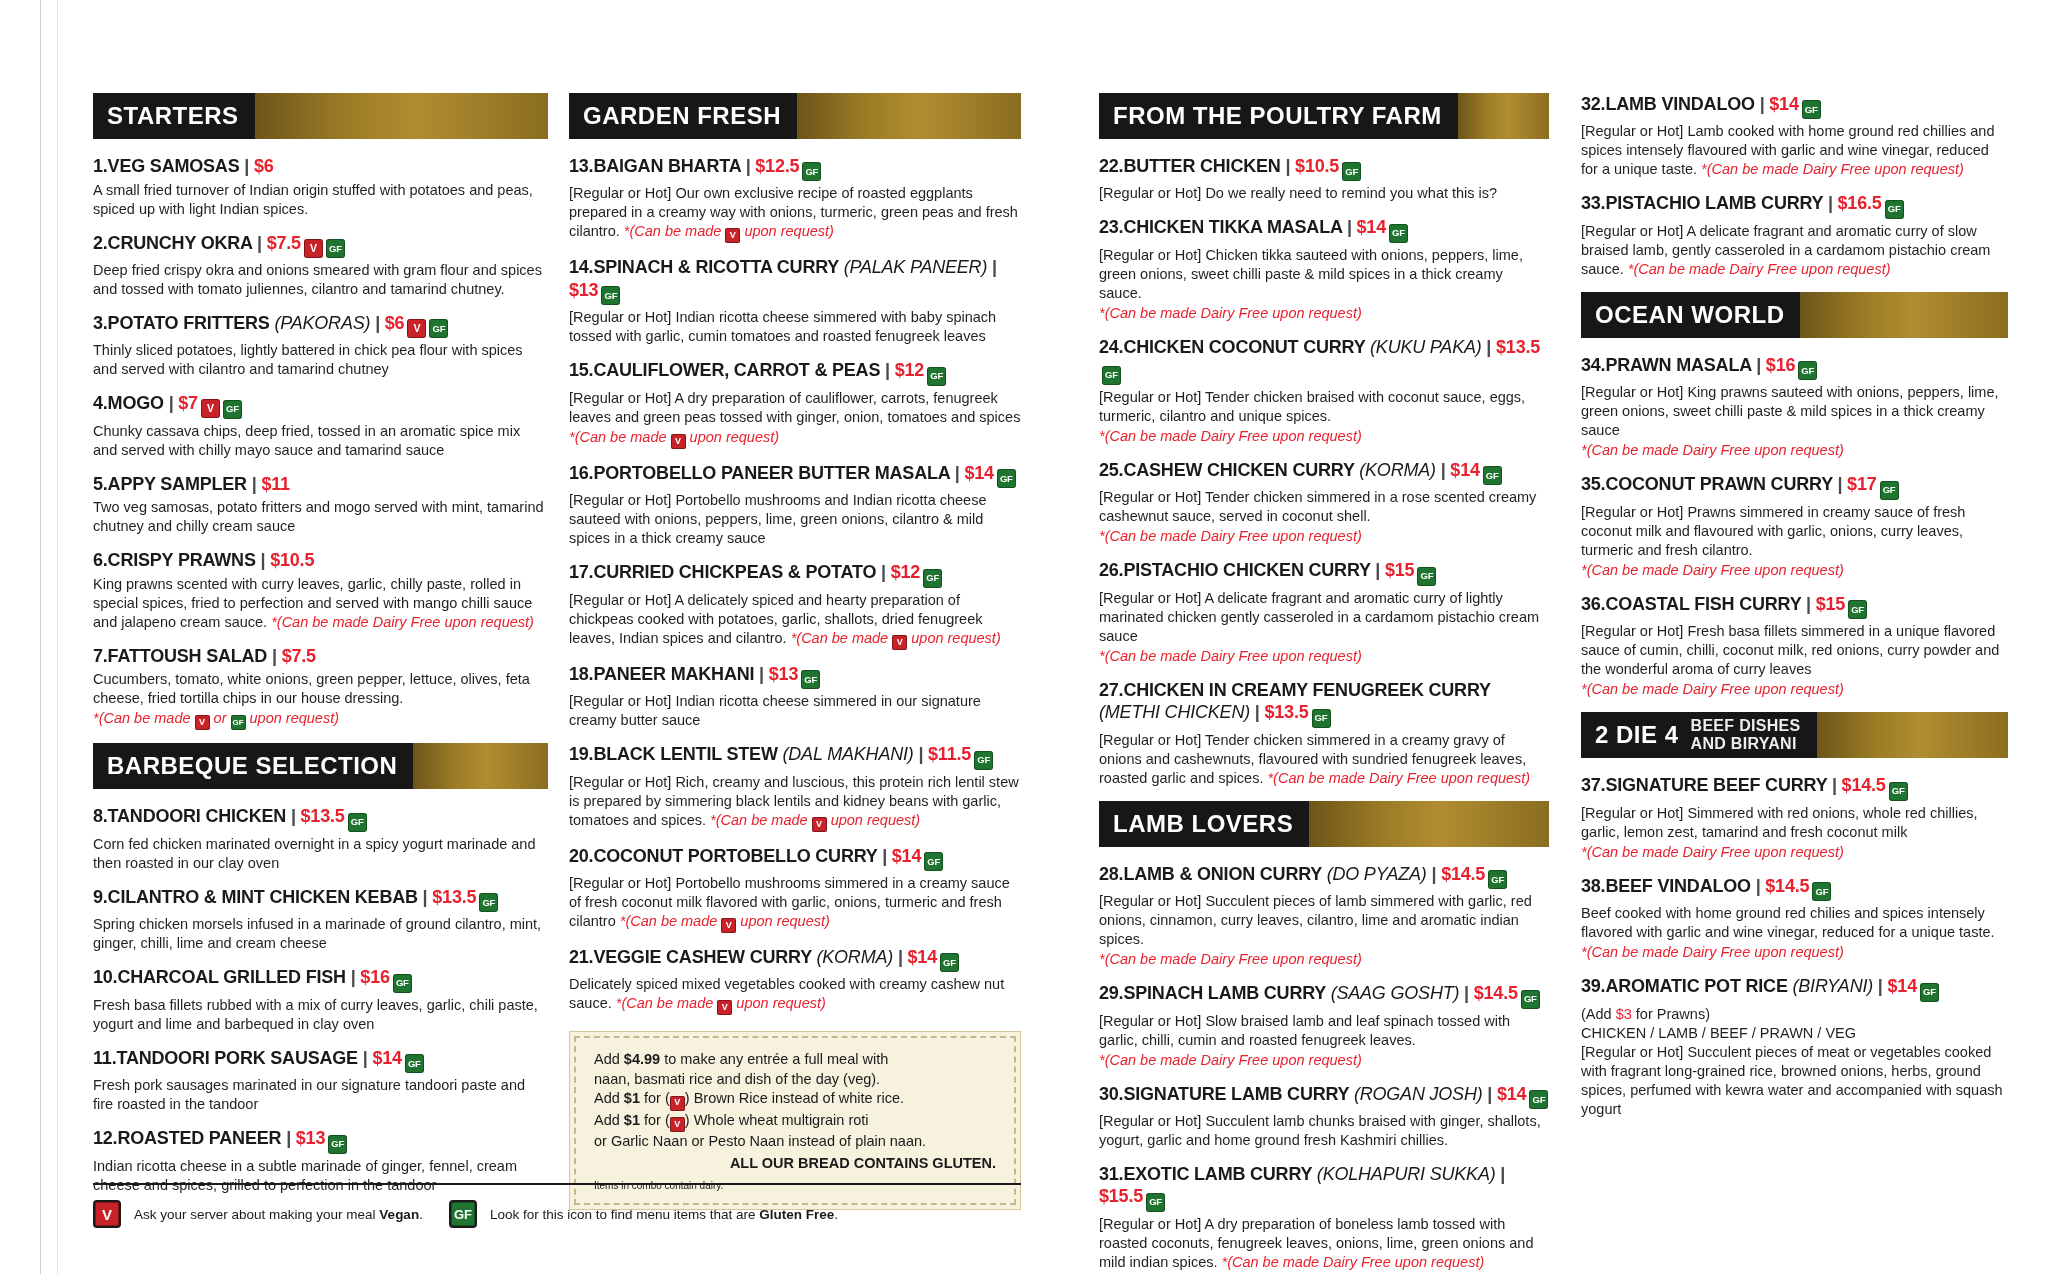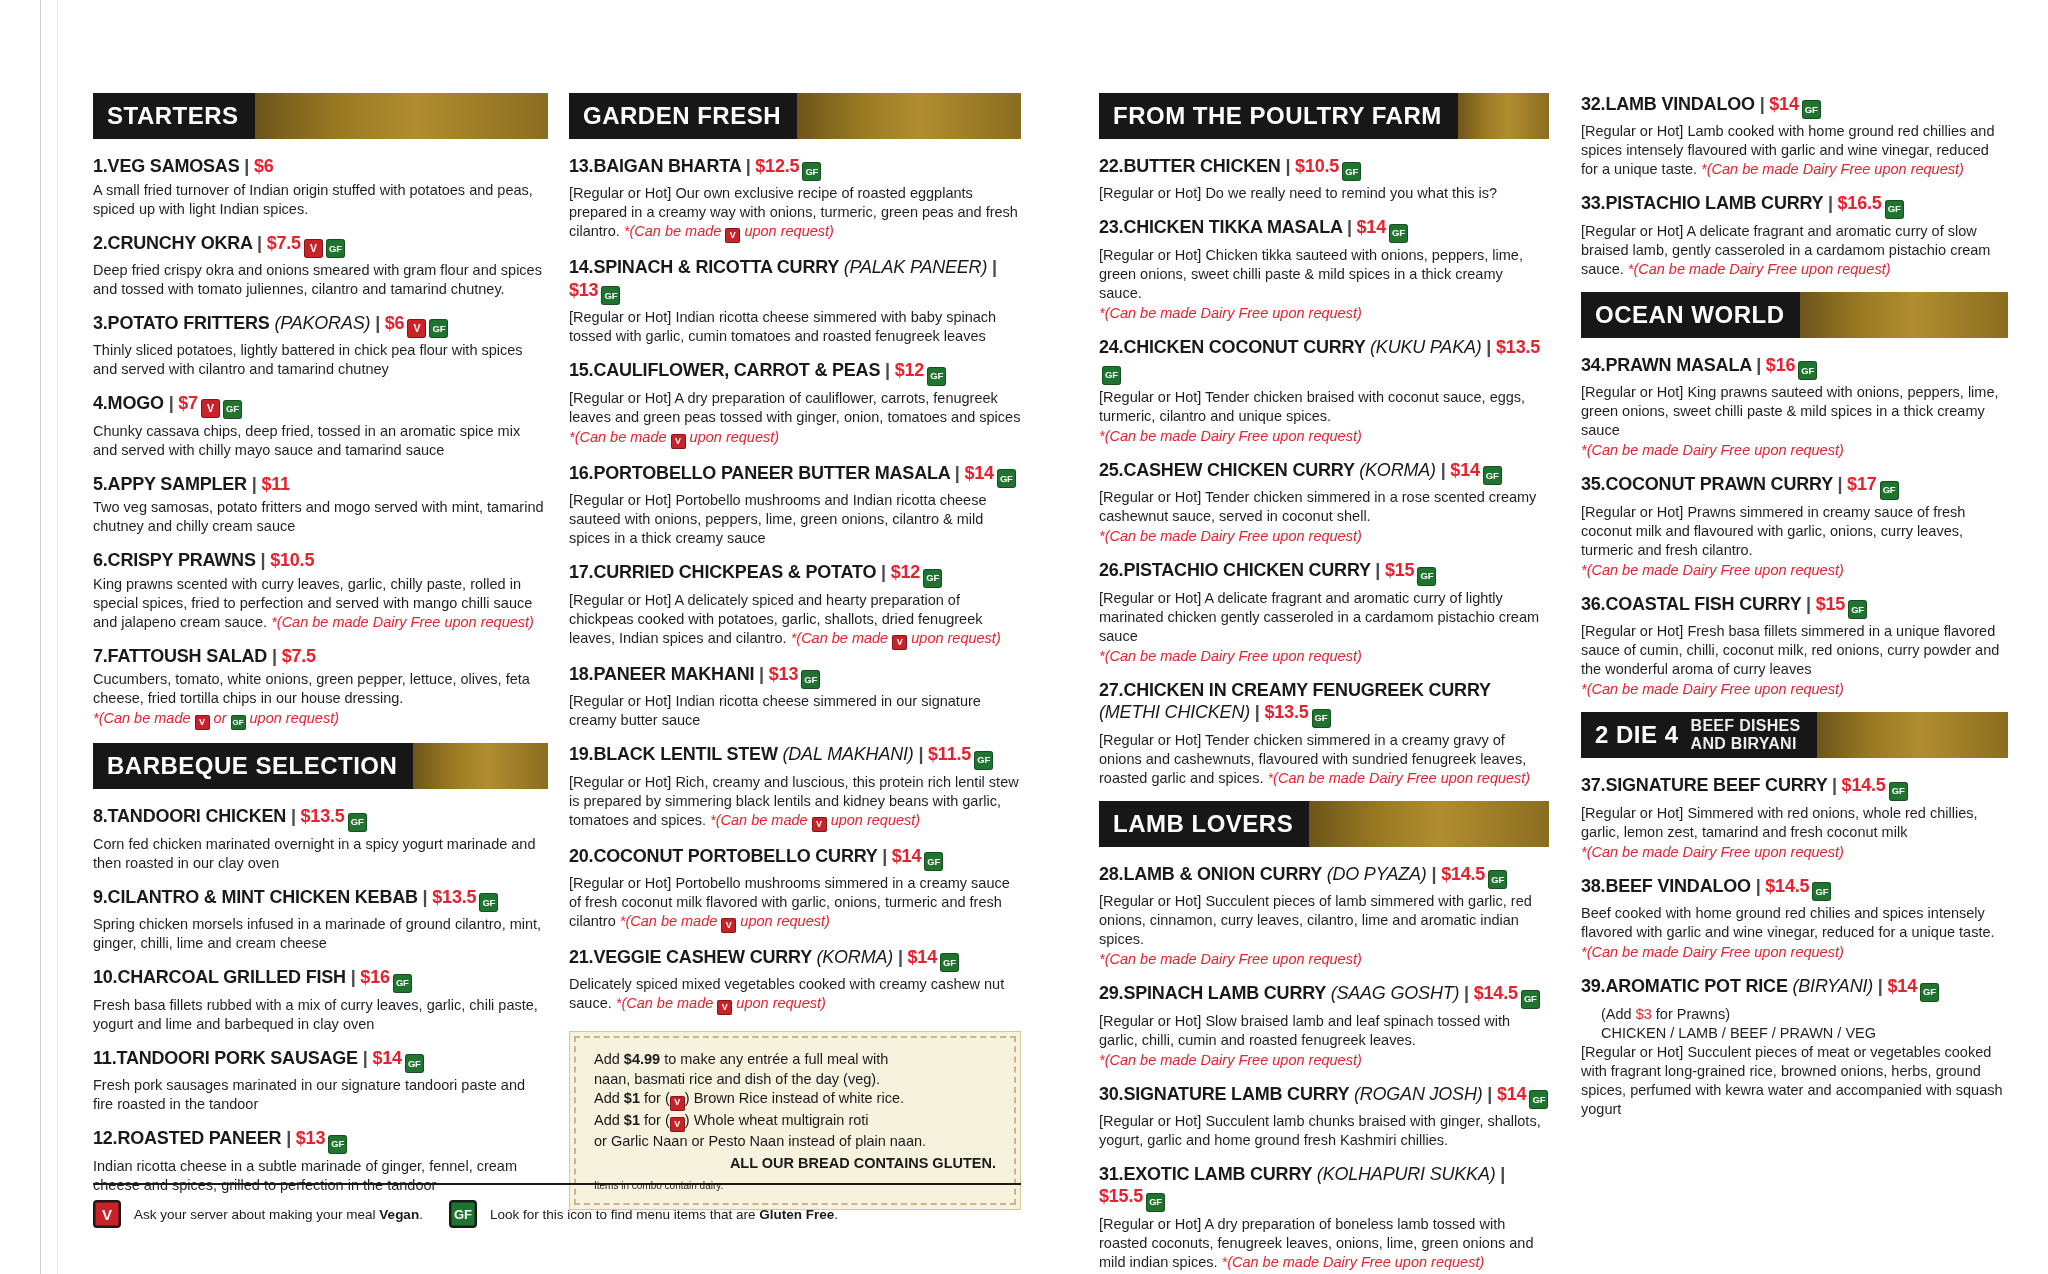--- a/index.html
+++ b/index.html
@@ -48,21 +48,21 @@
     color:#fff; font-weight:bold; font-size:10.5px;
     vertical-align:-3px; font-style:normal;
   }
   .item-title .badge { margin-left:3px; }
   .badge-v  { background:#c9232a; box-shadow: inset 0 0 0 1px rgba(0,0,0,.35); }
   .badge-gf { background:#1f742f; box-shadow: inset 0 0 0 1px rgba(0,0,0,.30); font-size:9.5px; }
   .badge-inline { width:15px; height:15px; font-size:9px; vertical-align:-2px; border-radius:2px; }
   .badge-inline.badge-gf { font-size:8px; }
 
   .item-desc { font-size:14.5px; line-height:19px; color:#231f20; }
-  .item-extra { font-size:14.5px; line-height:19px; color:#231f20;margin-left:20px; }
+  .item-extra { font-size:14.5px; line-height:19px; color:#231f20; }
   .item-note { color:#e7222e; font-style:italic; font-size:14.5px; line-height:19px; }
   div.item-note { margin-top:1px; }
   .red-text { color:#e7222e; }
 
   .combo-box {
     margin-top:16px;
     background:#f7f2de;
     border:1px solid #d3c79c;
     outline:2px dashed #c5b88a;
     outline-offset:-7px;

